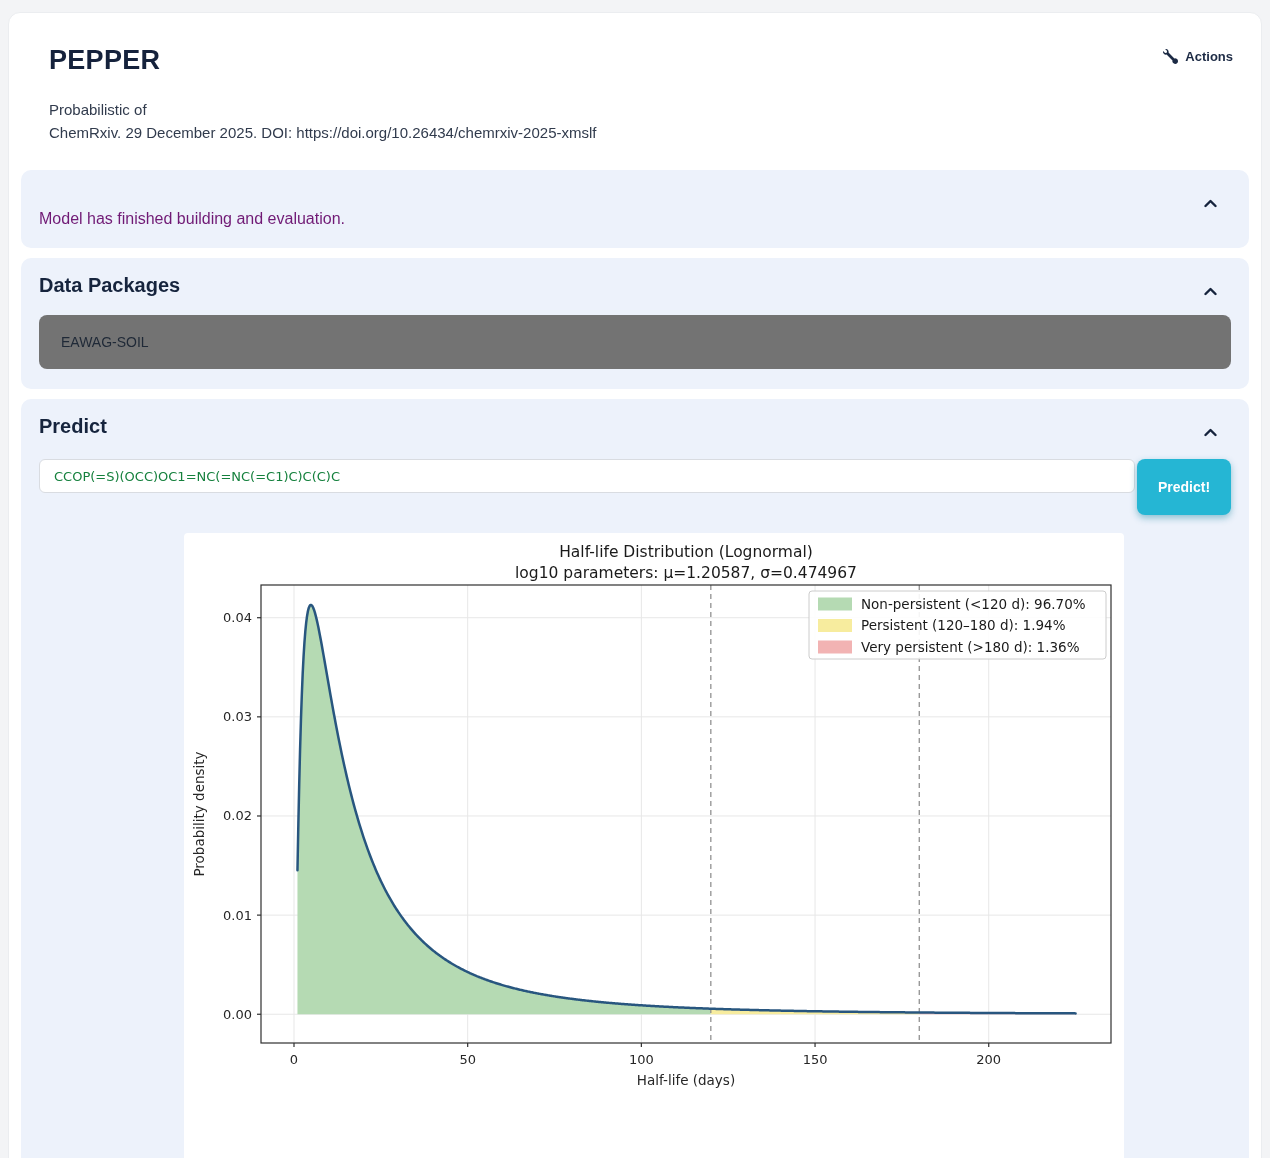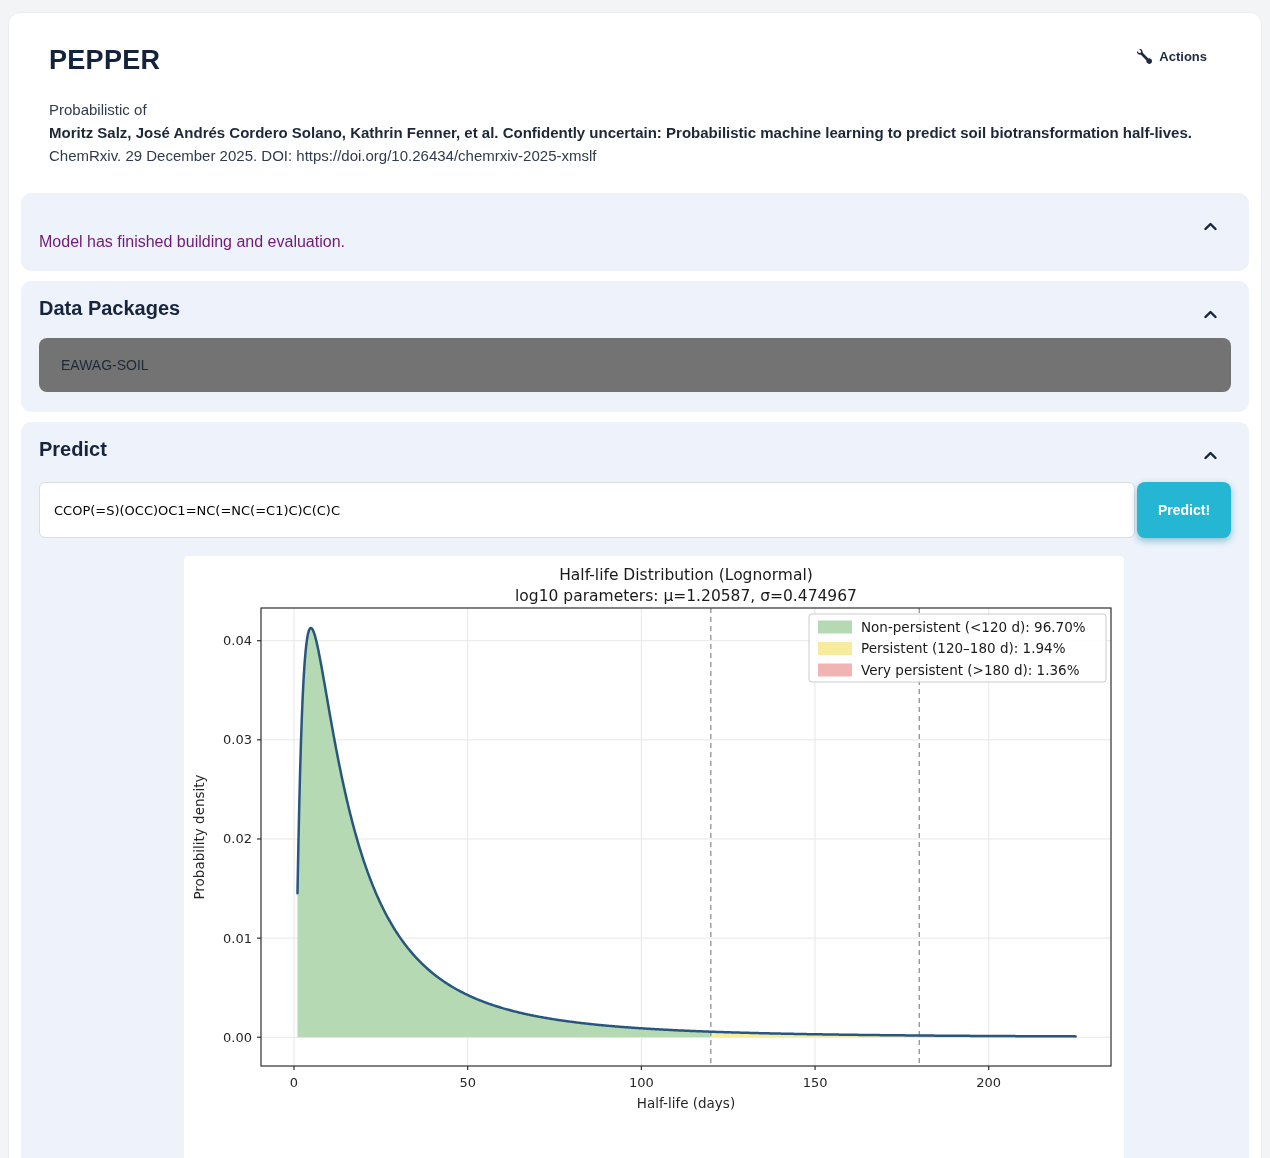--- a/index.html
+++ b/index.html
@@ -9,21 +9,21 @@
     font-family: "Liberation Sans", sans-serif;
     color: #1f2937;
   }
   .main-card {
     position: absolute; left: 8px; top: 12px; width: 1254px; height: 1600px;
     background: #ffffff; border: 1px solid #ebedf0; border-radius: 12px;
   }
   .card-header { position: relative; padding: 32px 40px 0 40px; }
   .app-title { font-size: 27px; font-weight: 700; color: #15223c; letter-spacing: 0.3px; }
   .actions-btn {
-    position: absolute; top: 36px; right: 54px;
+    position: absolute; top: 36px; right: 28px;
     display: flex; align-items: center; gap: 7px;
     background: none; border: none; cursor: pointer;
     font-family: "Liberation Sans", sans-serif;
     font-size: 13px; font-weight: 700; color: #1c2a44;
   }
   .actions-btn svg { display: block; }
   .impl-block { margin-top: 22px; font-size: 15px; line-height: 23px; color: #313b4d; }
   .impl-citation { font-weight: 700; color: #1d2738; }
   .sections { padding: 26px 12px 0 12px; }
   .section {
@@ -35,24 +35,24 @@
     position: absolute; top: 24px; right: 30px;
     background: none; border: none; cursor: pointer; padding: 2px;
   }
   .section-body { margin-top: 24px; font-size: 16px; color: #701a75; }
   .inner-card {
     margin-top: 18px; background: #737373; border-radius: 8px;
     padding: 19px 22px; font-size: 14px; color: #1f2937;
   }
   .predict-row { display: flex; margin-top: 21px; align-items: stretch; }
   .smiles-input {
-    flex: 1; height: 56px; background: #ffffff;
+    flex: 1; height: 34px; background: #ffffff;
     border: 1px solid #d9dce1; border-radius: 6px;
     padding: 8px 14px; font-family: "DejaVu Sans", sans-serif;
-    font-size: 13px; color: #000000; outline: none;
+    font-size: 13px; color: #15803d; outline: none;
   }
   .predict-btn {
     width: 94px; height: 56px; margin-left: 2px;
     background: #25b6d4; color: #ffffff; border: none; border-radius: 8px;
     font-family: "Liberation Sans", sans-serif; font-size: 14px; font-weight: 700;
     cursor: pointer; box-shadow: 0 3px 7px rgba(20,130,160,0.45);
   }
   .chart-card {
     margin: 18px 0 0 145px; width: 940px; height: 900px;
     background: #ffffff; border-radius: 4px;
@@ -68,21 +68,20 @@
     <button class="actions-btn">
       <span>
         <svg width="15" height="15" viewBox="0 0 16 16" fill="#1c2a44">
           <path d="M.102 2.223A3.004 3.004 0 0 0 3.78 5.897l6.341 6.252A3.003 3.003 0 0 0 13 16a3 3 0 1 0-.851-5.878L5.897 3.781A3.004 3.004 0 0 0 2.223.1l2.141 2.142L4 4l-1.757.364L.102 2.223z"></path>
         </svg>
       </span>
       <span>Actions</span>
     </button>
     <div class="impl-block">
       <div>Probabilistic of</div>
-      <div class="impl-citation">Moritz Salz, José Andrés Cordero Solano, Kathrin Fenner, et al. Confidently uncertain: Probabilistic machine learning to predict soil biotransformation half-lives.</div>
       <div>ChemRxiv. 29 December 2025. DOI: https://doi.org/10.26434/chemrxiv-2025-xmslf</div>
     </div>
   </div>
 
   <div class="sections">
 
     <div class="section">
       <button class="chevron-btn">
         <span>
           <svg width="13" height="9" viewBox="0 0 13 9" fill="none" stroke="#16243d" stroke-width="2.4" stroke-linecap="round" stroke-linejoin="round">

